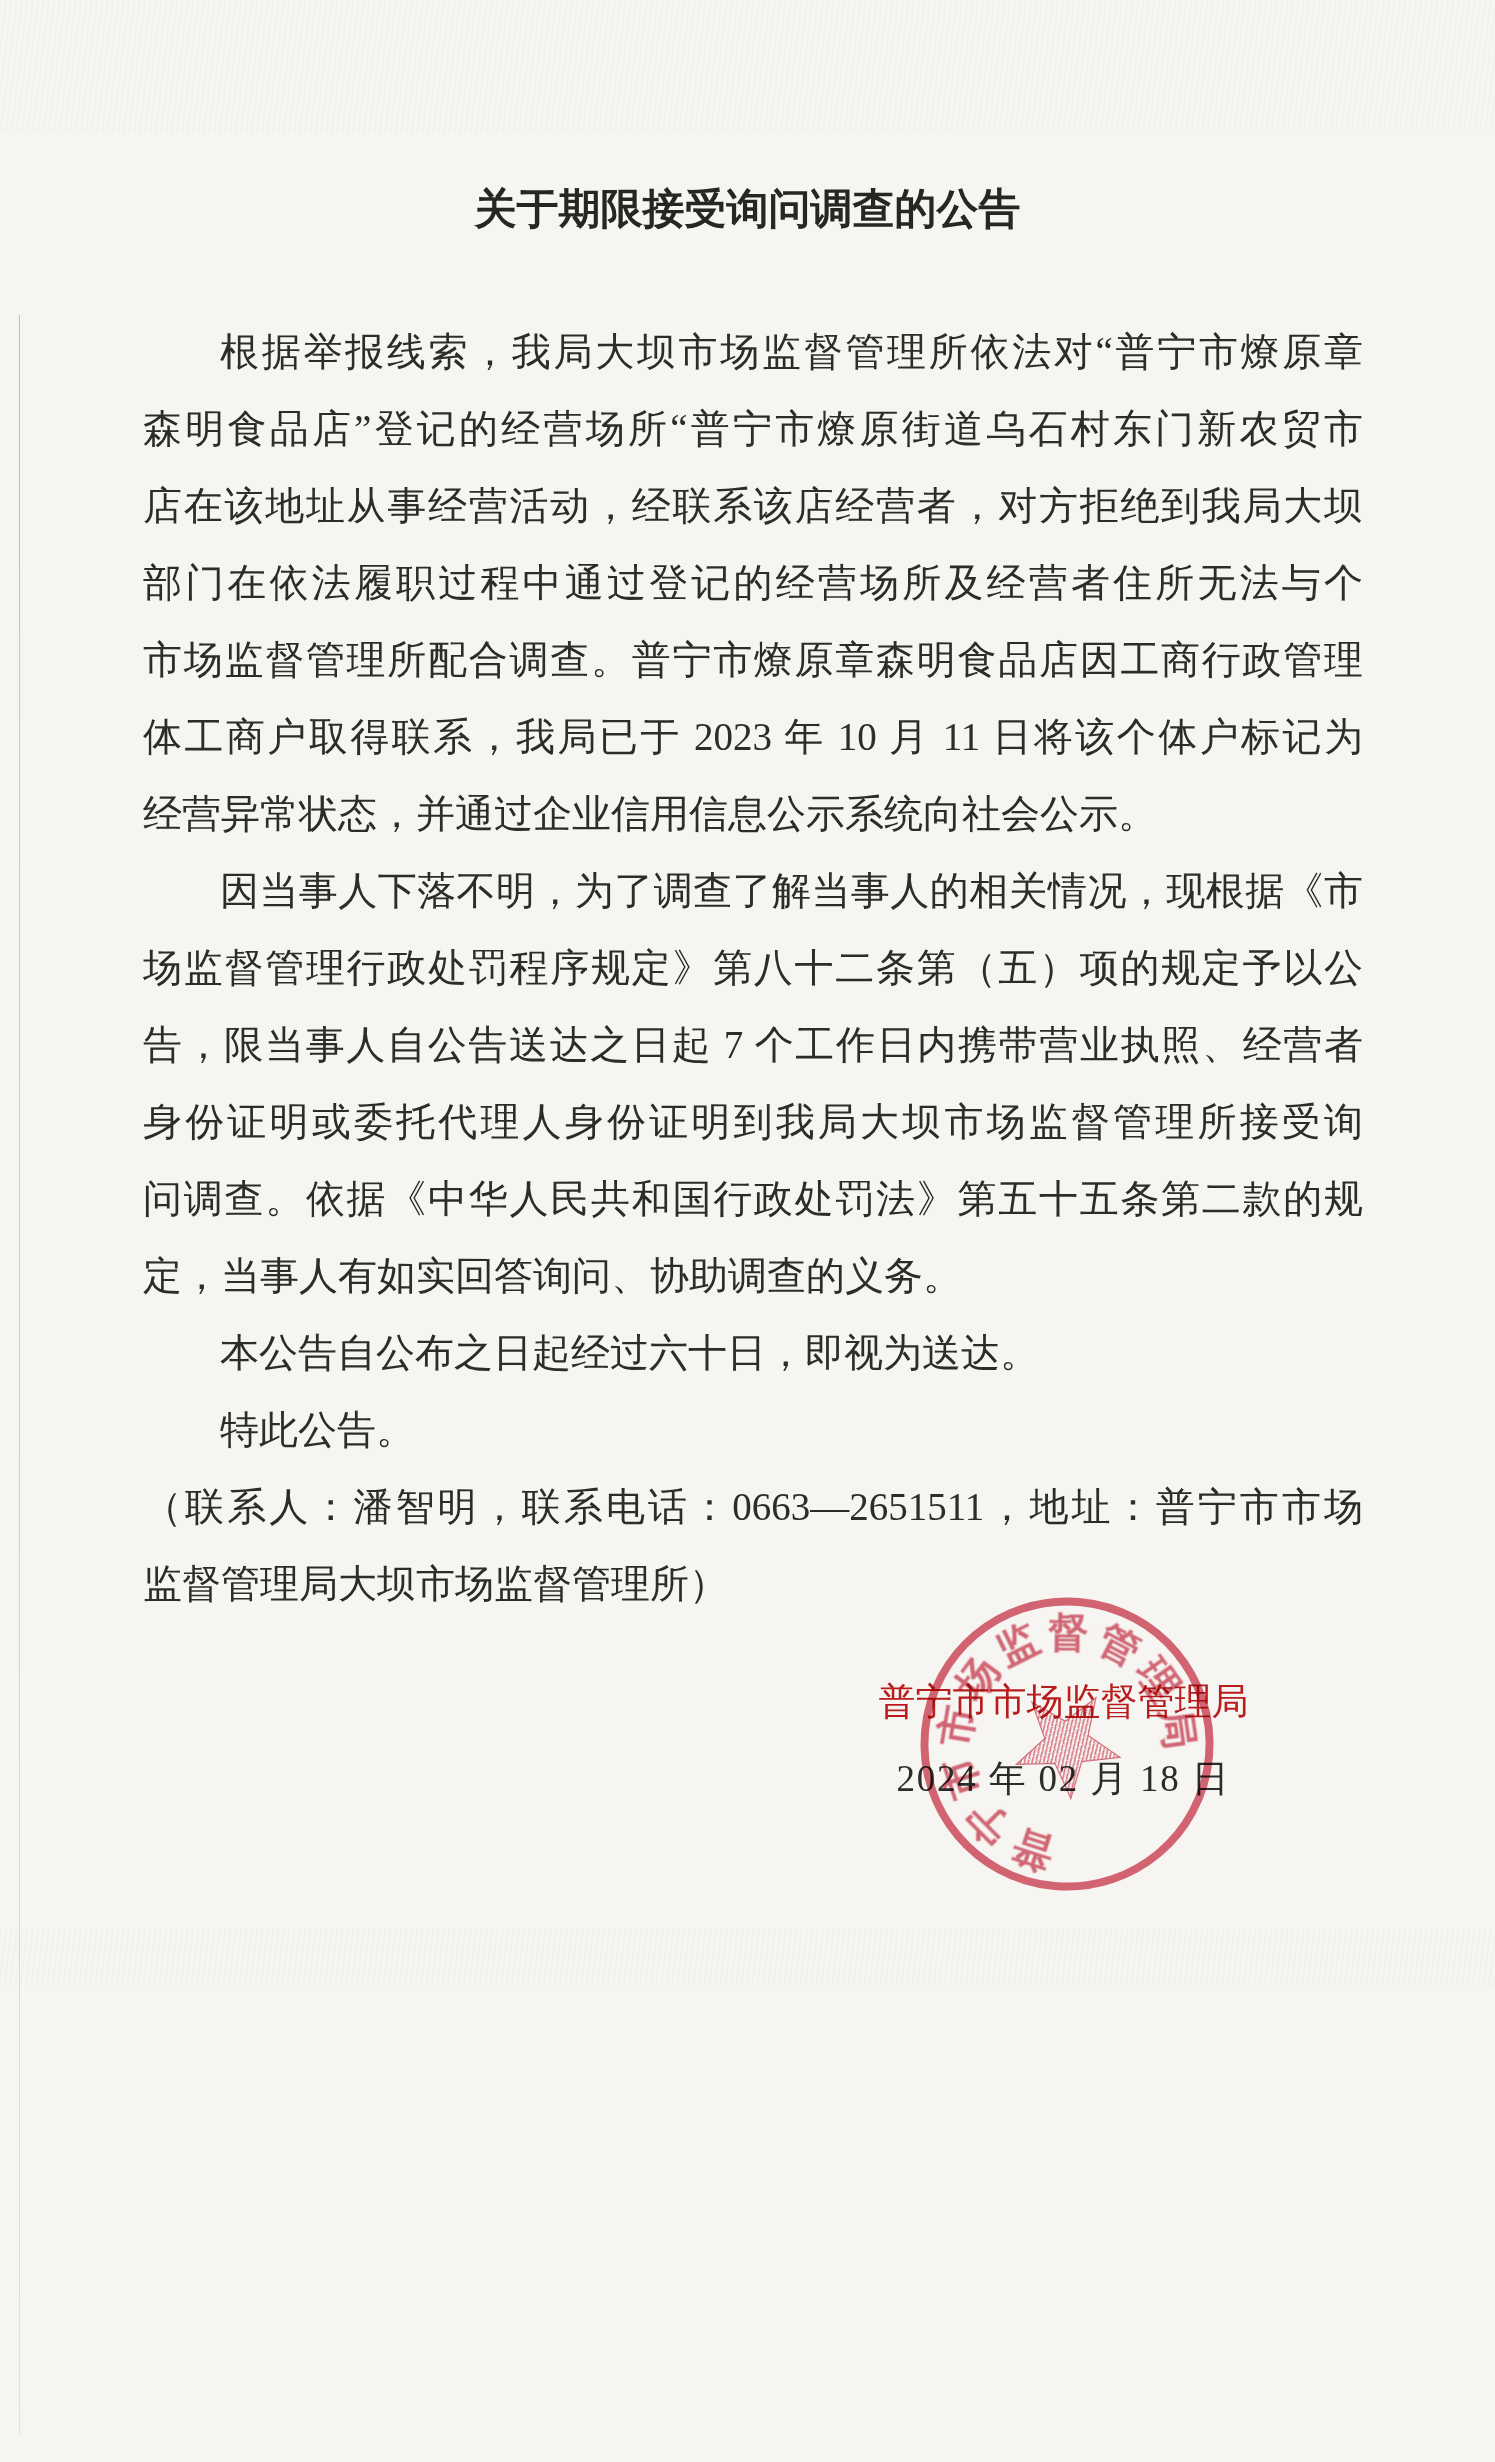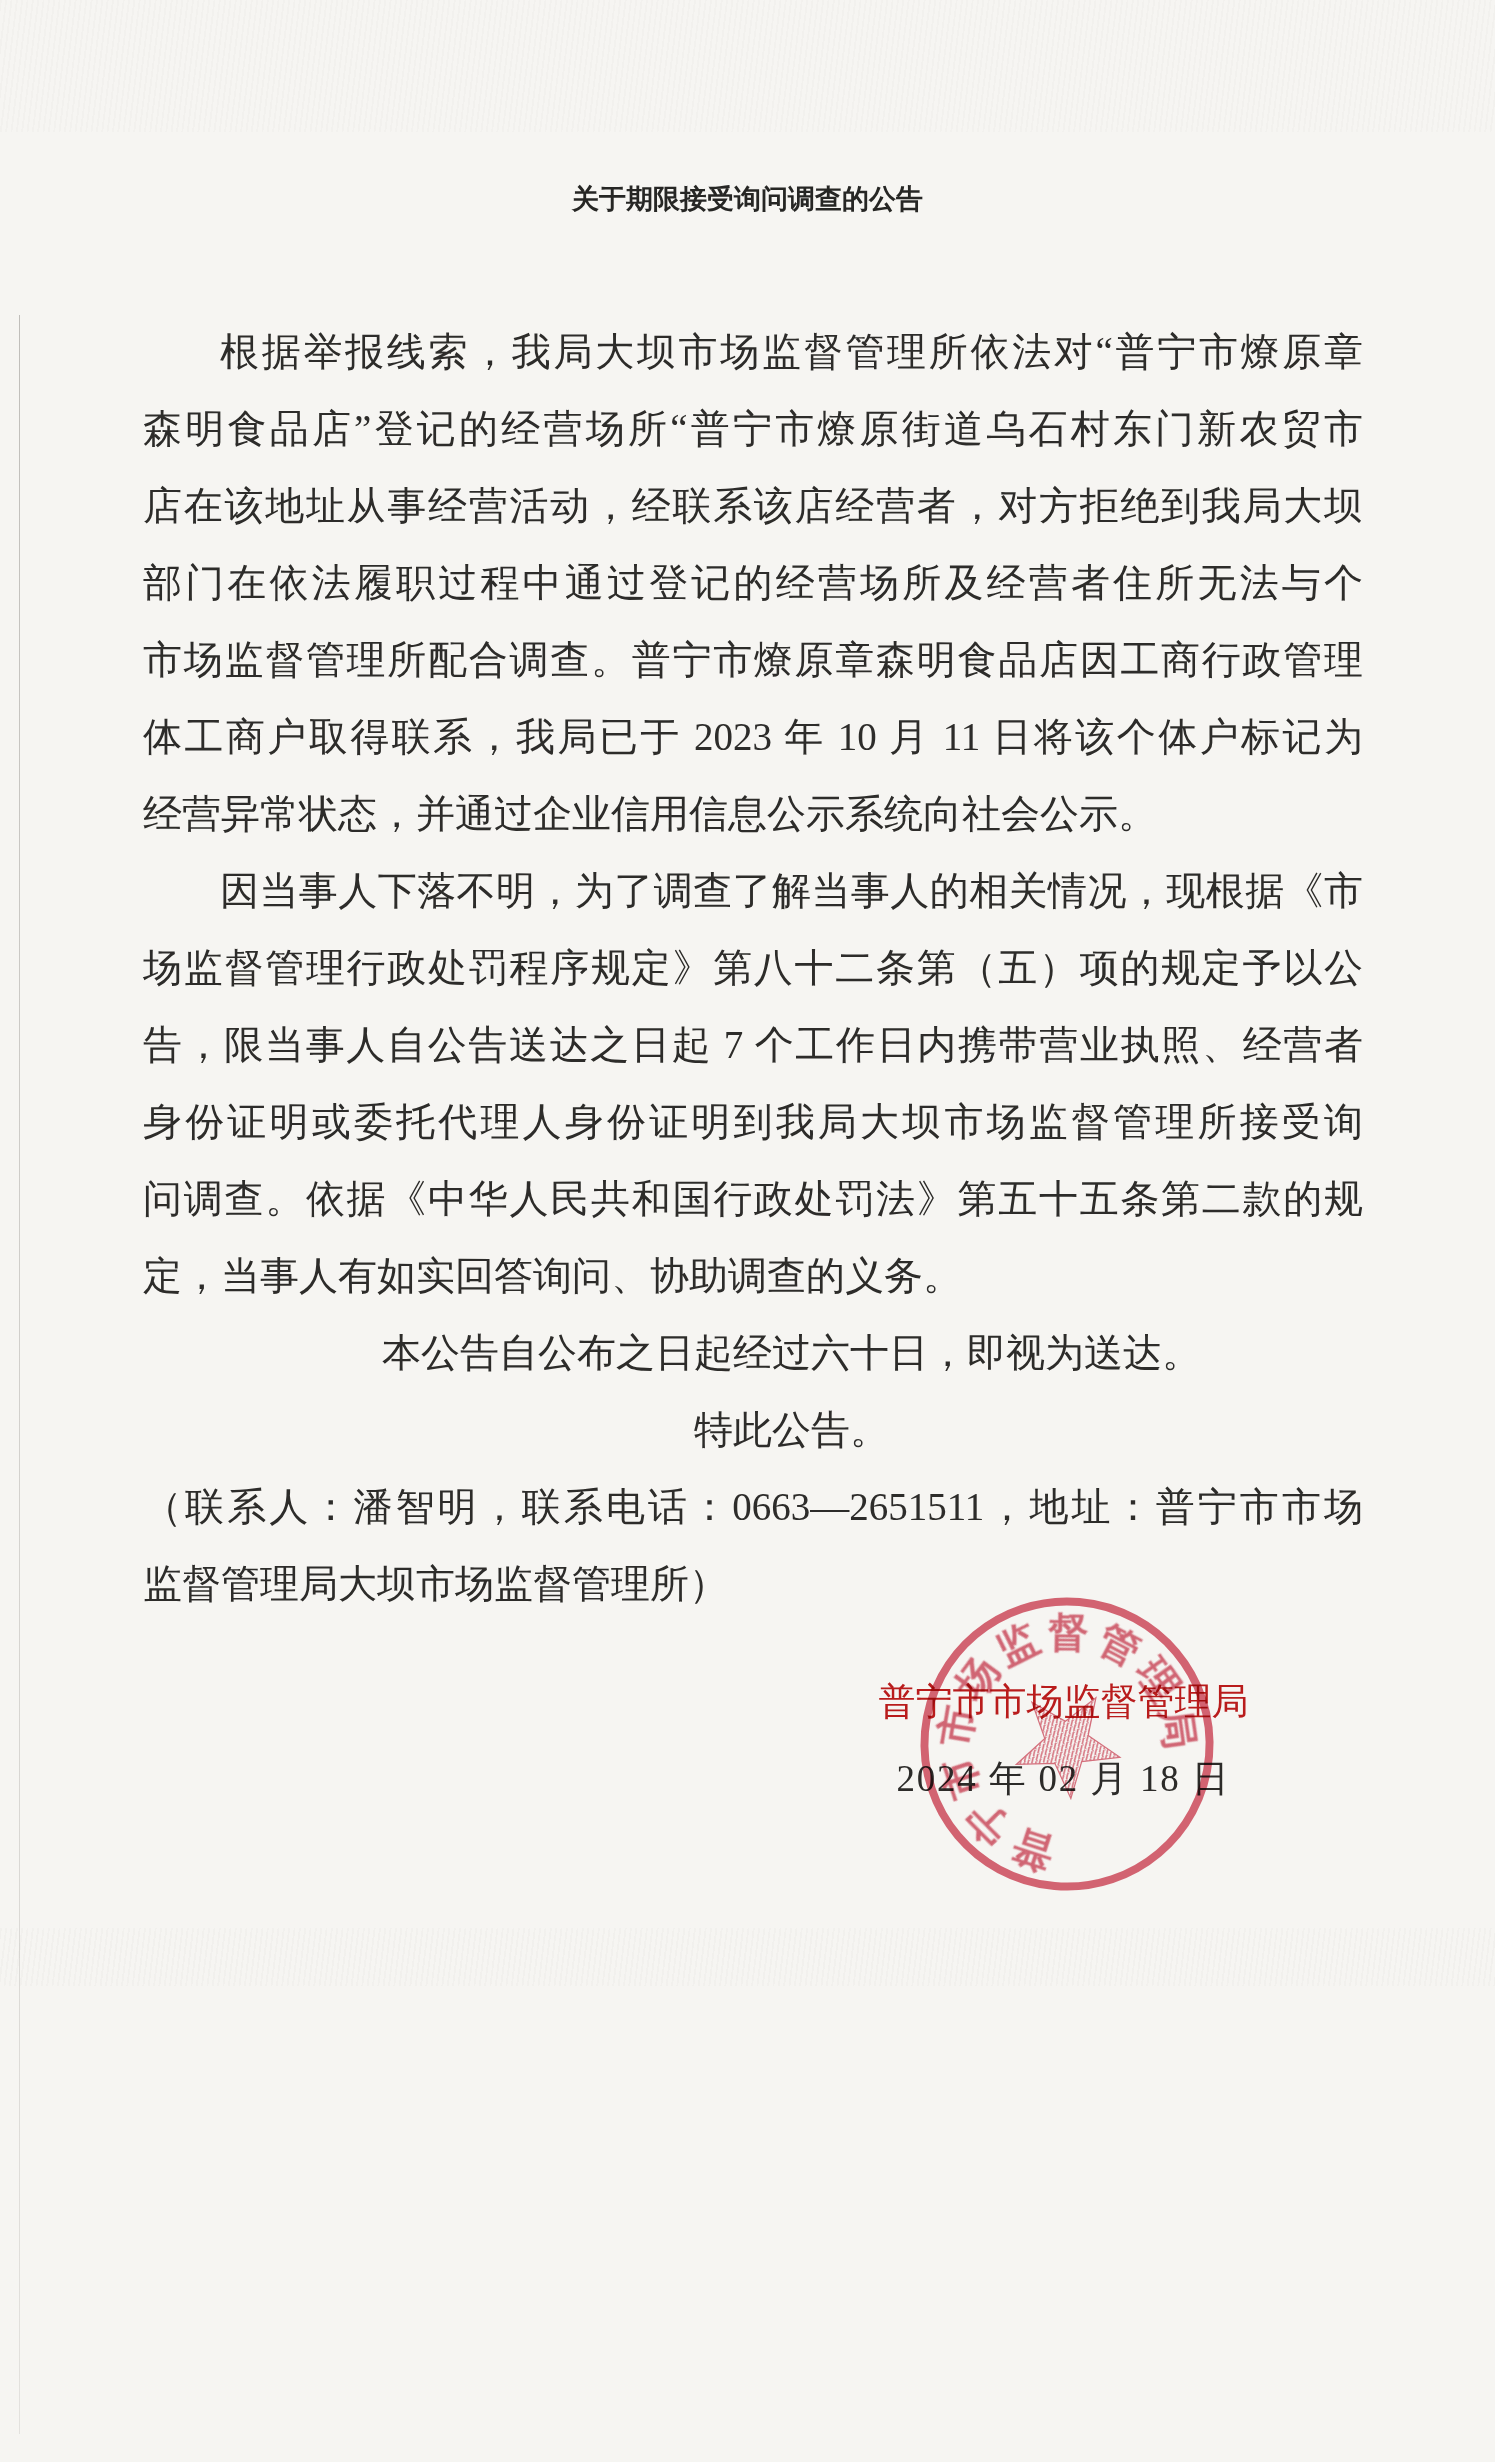--- a/index.html
+++ b/index.html
@@ -14,32 +14,32 @@
     background:repeating-linear-gradient(97deg, rgba(118,112,104,0.045) 0 1.8px, transparent 1.8px 5.3px);
   }
   .noise.top{top:0;height:132px;opacity:.7;}
   .noise.mid{top:1928px;height:58px;opacity:.8;}
   .scanline{
     position:absolute;left:18.5px;top:315px;width:1.8px;height:2119px;
     background:linear-gradient(to bottom, rgba(138,135,130,0.5), rgba(160,156,150,0.22));
   }
   .title{
     position:absolute;top:181px;left:0;width:1495px;
-    text-align:center;font-size:27px;font-weight:600;letter-spacing:0px;color:#262624;
+    text-align:center;font-size:42px;font-weight:600;letter-spacing:0px;color:#262624;
   }
   .body-block{
     position:absolute;left:132px;top:313px;width:1231px;
   }
   .line{
     height:77px;line-height:77px;font-size:39px;white-space:nowrap;
     color:#2d2c2a;
     margin-left:11px;
   }
   .line.j{white-space:normal;text-align:justify;text-align-last:justify;}
-  .line.ind{text-indent:77px;text-align:center;}
+  .line.ind{text-indent:77px;}
   .signature{
     position:absolute;top:1663px;left:835px;width:457px;height:77px;line-height:77px;
     font-size:37px;text-align:center;color:#b91c1c;white-space:nowrap;
   }
   .issue-date{
     position:absolute;top:1740px;left:835px;width:457px;height:77px;line-height:77px;
     font-size:37px;text-align:center;color:#2c2b29;white-space:nowrap;letter-spacing:1.8px;
   }
   .seal{
     position:absolute;left:891px;top:1568px;width:352px;height:352px;

